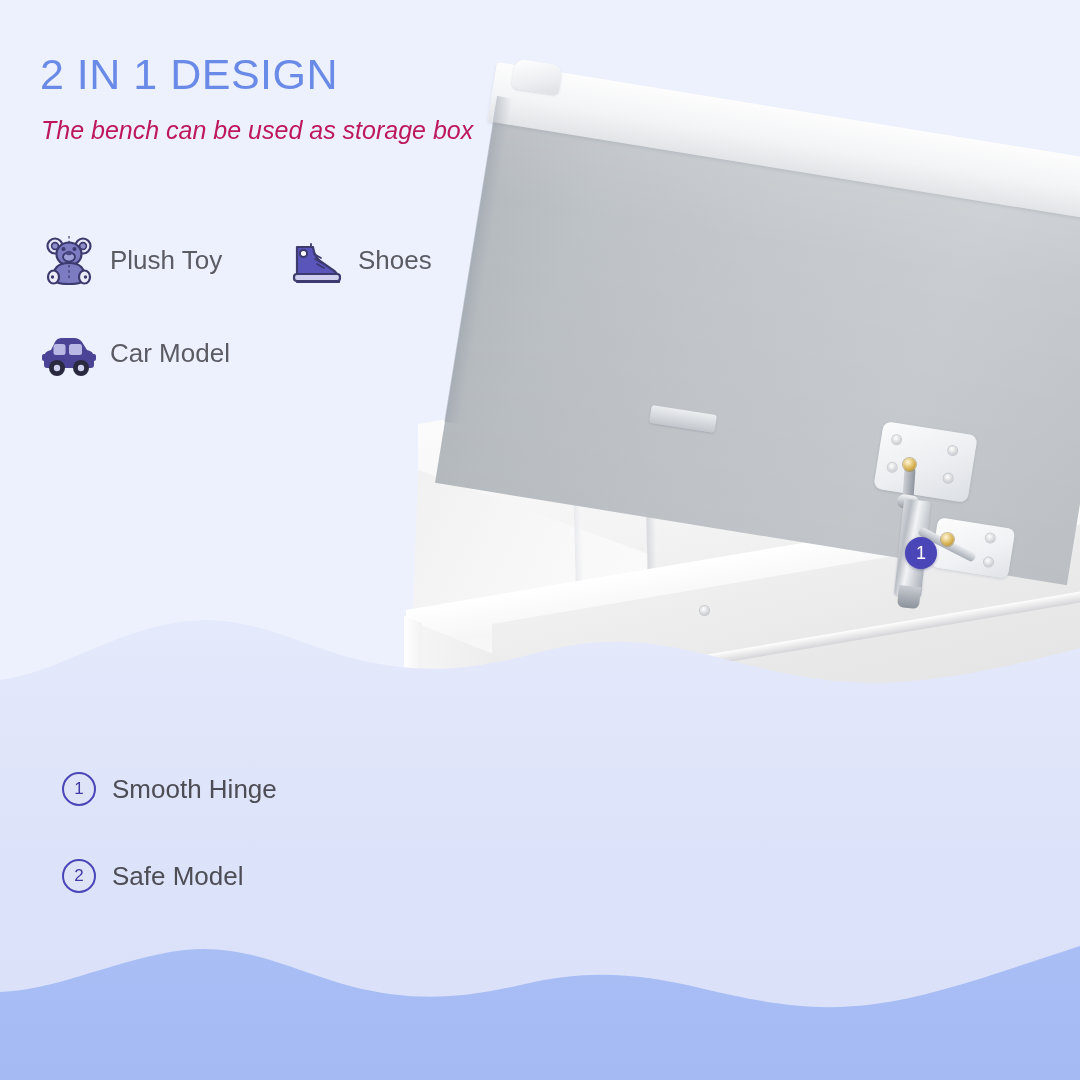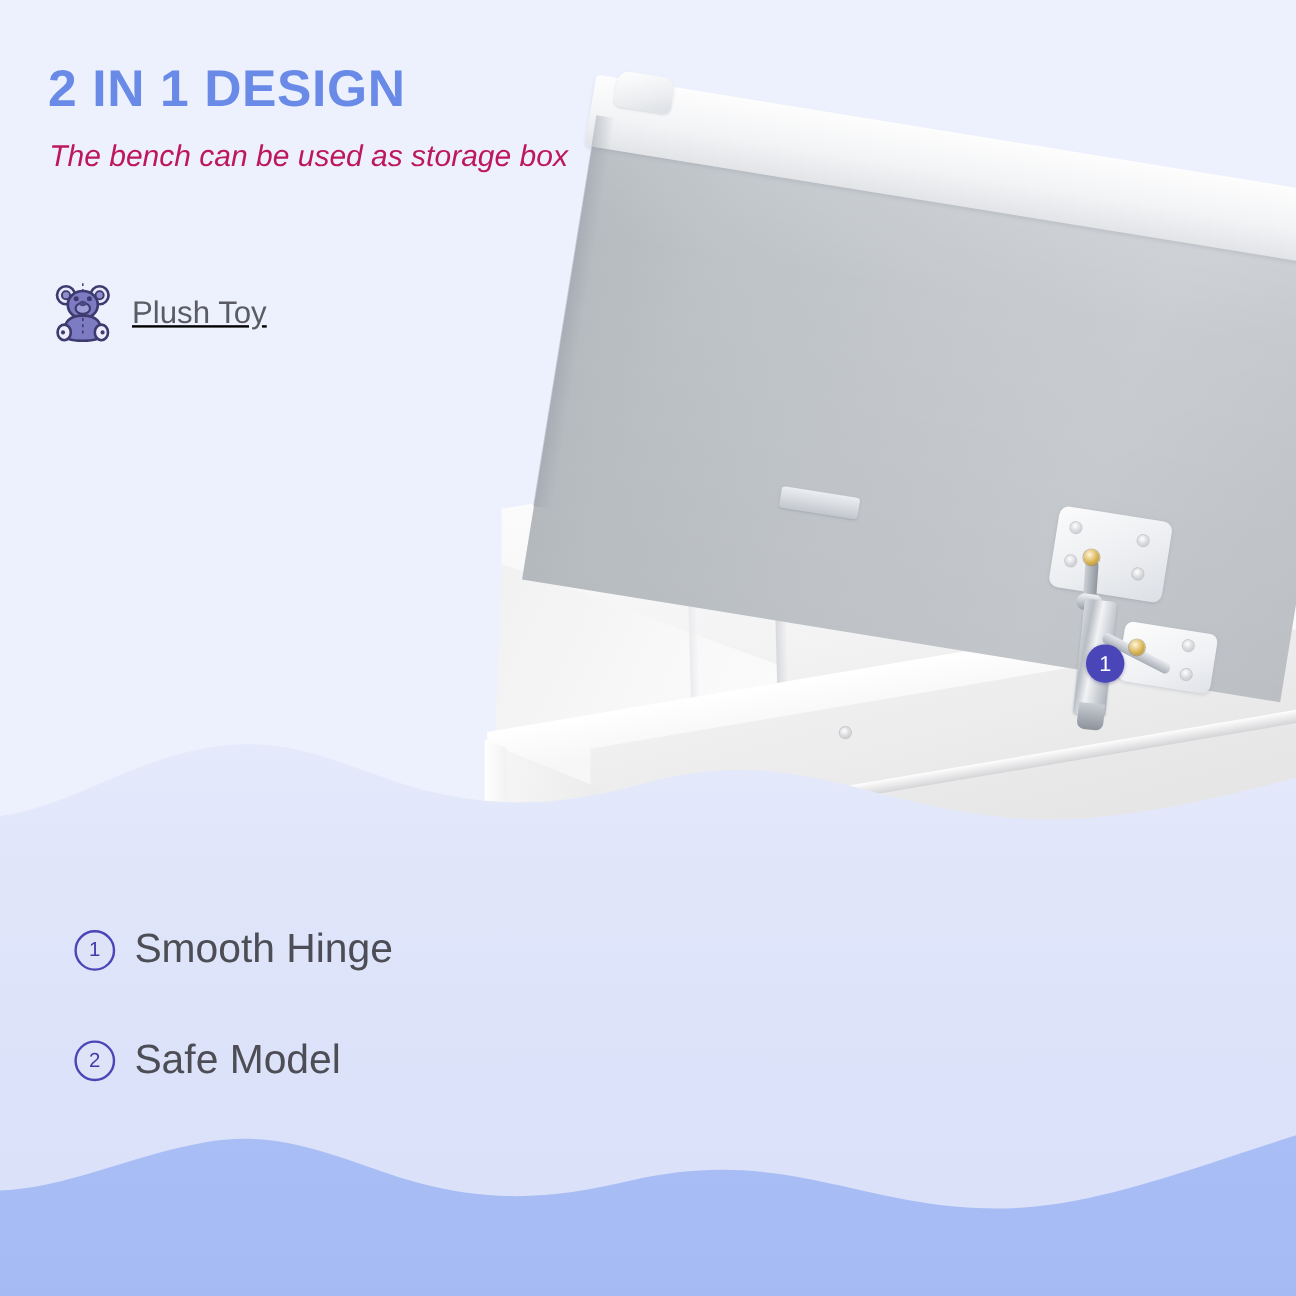--- a/index.html
+++ b/index.html
@@ -155,44 +155,44 @@
     border-radius:3px;transform:rotate(9deg);
     box-shadow:0 1px 2px rgba(120,128,140,.35);
   }
 
   
   .waves{position:absolute;left:0;top:560px;width:1080px;height:520px;}
 
   
   .title{
     position:absolute;left:40px;top:50px;
-    font-size:43px;font-weight:700;letter-spacing:.5px;
+    font-size:43px;font-weight:400;letter-spacing:.5px;
     color:#6a8ae8;white-space:nowrap;
   }
   .subtitle{
     position:absolute;left:41px;top:116px;
     font-size:25px;color:#be185d;white-space:nowrap;font-style:italic;
   }
 
   .feat-grid{position:absolute;left:38px;top:214px;width:470px;}
   .feat-row{display:flex;height:93px;align-items:center;}
-  .feat-cell{display:flex;align-items:center;width:248px;text-decoration:underline;}
+  .feat-cell{display:flex;align-items:center;width:248px;}
   .feat-cell.second{width:auto;}
   .feat-ico{width:62px;height:62px;flex:0 0 62px;display:flex;align-items:center;justify-content:center;}
   .feat-label{font-size:26px;color:#5b5b63;margin-left:10px;white-space:nowrap;}
 
   .legend{position:absolute;left:62px;top:772px;}
   .legend-item{display:flex;align-items:center;margin-bottom:53px;}
   .legend-num{
     width:30px;height:30px;flex:0 0 30px;border-radius:50%;
     border:2.4px solid #4b46b8;background:#dfe3f7;
     display:flex;align-items:center;justify-content:center;
     font-size:17px;color:#3f3aa8;font-weight:400;
   }
-  .legend-text{font-size:34px;color:#4d4d55;margin-left:16px;white-space:nowrap;}
+  .legend-text{font-size:26px;color:#4d4d55;margin-left:16px;white-space:nowrap;}
 
   
   .marker{
     position:absolute;width:32px;height:32px;border-radius:50%;
     display:flex;align-items:center;justify-content:center;
     font-size:18px;font-weight:400;
   }
   .marker.filled{background:#4b46b8;color:#ffffff;
     box-shadow:0 1px 3px rgba(50,46,130,.4);}
   .marker.outlined{background:#dde2f8;color:#3f3aa8;border:3px solid #4b46b8;}
@@ -297,23 +297,53 @@
             <circle cx="22.5" cy="16" r="2.1" fill="#3c3a6e"></circle>
             <circle cx="33.5" cy="16" r="2.1" fill="#3c3a6e"></circle>
             <path d="M28 32 v14" stroke="#3c3a6e" stroke-width="1.3" stroke-dasharray="2.6 2.6"></path>
             <path d="M28 3 v8" stroke="#3c3a6e" stroke-width="1.2" stroke-dasharray="2.4 2.4"></path>
             <circle cx="11.5" cy="44" r="1.7" fill="#3c3a6e"></circle>
             <circle cx="44.5" cy="44" r="1.7" fill="#3c3a6e"></circle>
           </svg>
         </span>
         <span class="feat-label">Plush Toy</span>
       </div>
+      <div class="feat-cell second">
+        <span class="feat-ico">
+          <svg width="56" height="56" viewBox="0 0 56 56">
+            <g stroke="#3c3a6e" stroke-width="2.2" stroke-linejoin="round">
+              <path d="M8 14 h16 q1 9 7 14 l10 7 q9 5 9 12 v2 H8 Z" fill="#5a55bb"></path>
+              <rect x="5" y="41" width="46" height="7" rx="3" fill="#cfd0ef"></rect>
+            </g>
+            <circle cx="14.5" cy="20.5" r="3.6" fill="#ffffff" stroke="#3c3a6e" stroke-width="2"></circle>
+            <path d="M25 21 l7 4 M26 26 l7 4 M28 31 l7 4" stroke="#3c3a6e" stroke-width="1.7" stroke-linecap="round"></path>
+            <path d="M22 14 v-3" stroke="#3c3a6e" stroke-width="1.8" stroke-linecap="round"></path>
+          </svg>
+        </span>
+        <span class="feat-label">Shoes</span>
+      </div>
     </div>
 
     <div class="feat-row">
+      <div class="feat-cell">
+        <span class="feat-ico">
+          <svg width="58" height="56" viewBox="0 0 58 56">
+            <path d="M4 32 q0-7 7-8 l4-8 q2-4 7-4 h12 q5 0 8 4 l5 8 q7 1 7 8 v7 q0 3-3 3 H7 q-3 0-3-3z" fill="#4b4496"></path>
+            <rect x="13.5" y="18" width="12" height="11" rx="2.5" fill="#b9b8e4"></rect>
+            <rect x="29" y="18" width="13" height="11" rx="2.5" fill="#b9b8e4"></rect>
+            <rect x="2" y="28" width="6" height="7" rx="2" fill="#4b4496"></rect>
+            <rect x="50" y="28" width="6" height="7" rx="2" fill="#4b4496"></rect>
+            <circle cx="17" cy="42" r="8" fill="#2b2940"></circle>
+            <circle cx="17" cy="42" r="3.2" fill="#cfd0ef"></circle>
+            <circle cx="41" cy="42" r="8" fill="#2b2940"></circle>
+            <circle cx="41" cy="42" r="3.2" fill="#cfd0ef"></circle>
+          </svg>
+        </span>
+        <span class="feat-label">Car Model</span>
+      </div>
     </div>
 
     <div class="feat-row">
     </div>
 
   </div>
 
   <div class="legend">
     <div class="legend-item">
       <span class="legend-num">1</span>

